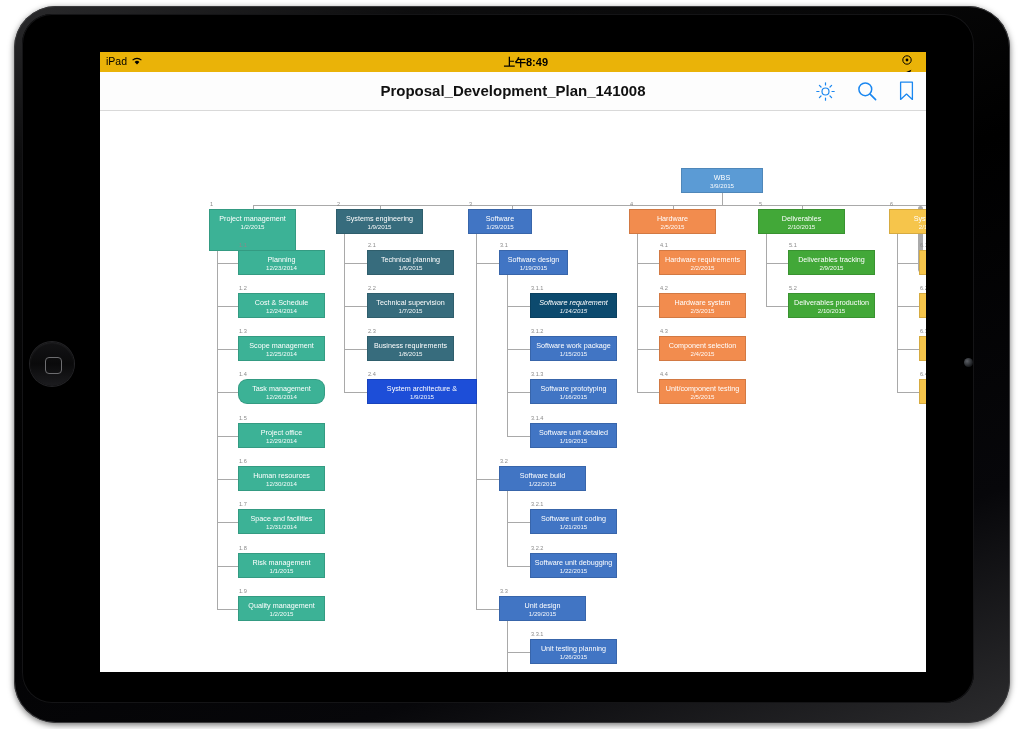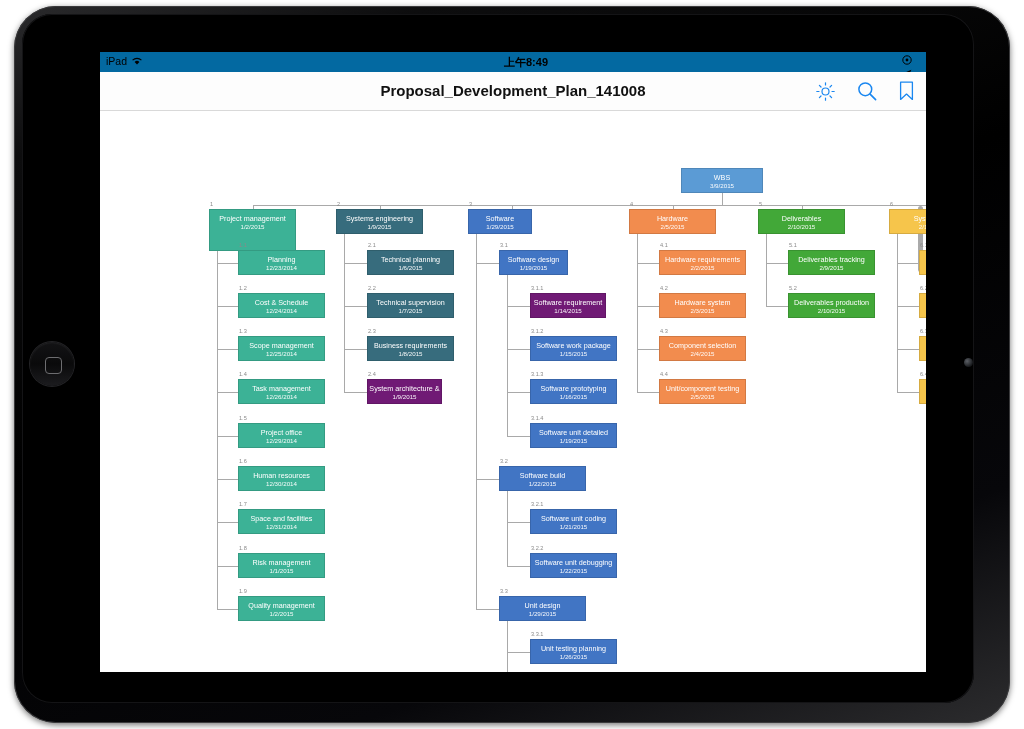--- a/index.html
+++ b/index.html
@@ -17,21 +17,21 @@
          box-shadow:0 0 0 1px #242427,inset 0 1px 2px rgba(255,255,255,.07);}
   .home-sq{position:absolute;left:50%;top:50%;width:15px;height:15px;margin:-7.5px 0 0 -7.5px;
          border:1.6px solid #6d6d70;border-radius:4px;}
   .cam{position:absolute;left:964px;top:358px;width:9px;height:9px;border-radius:50%;
          background:radial-gradient(circle at 35% 35%,#5c6066,#17191c 70%);}
 
   
   #screen{position:absolute;left:100px;top:52px;width:826px;height:620px;background:#fff;overflow:hidden;}
 
   
-  .statusbar{position:absolute;left:0;top:0;width:826px;height:20px;background:#0369a1;
+  .statusbar{position:absolute;left:0;top:0;width:826px;height:20px;background:#eab308;
              font-size:10.5px;color:#000;text-decoration:underline;}
   .sb-left{position:absolute;left:6px;top:3px;display:flex;align-items:center;gap:4px;}
   .sb-center{position:absolute;left:0;top:3px;width:852px;text-align:center;font-weight:bold;font-size:11px;}
   .sb-right{position:absolute;right:6px;top:3px;display:flex;align-items:center;gap:4px;font-size:10px;flex-direction:column;}
   .batt{position:relative;width:22px;height:10px;border:1px solid #5a5a5a;border-radius:2.5px;}
   .batt-fill{position:absolute;left:1px;top:1px;height:6px;width:14px;background:#4cd964;border-radius:1px;}
   .batt-cap{position:absolute;left:23px;top:3px;width:2px;height:4px;background:#5a5a5a;border-radius:0 1px 1px 0;}
 
   
   .navbar{position:absolute;left:0;top:20px;width:826px;height:38px;background:#fdfdfd;
@@ -192,21 +192,21 @@
         <div class="node" style="left: 138px; top: 182px; width: 87px; height: 25px; background: rgb(60, 178, 150);">
           <span class="nm">Cost &amp; Schedule</span>
           <span class="dt">12/24/2014</span>
         </div>
         <div class="idx" style="left: 139px; top: 217px;">1.3</div>
         <div class="node" style="left: 138px; top: 225px; width: 87px; height: 25px; background: rgb(60, 178, 150);">
           <span class="nm">Scope management</span>
           <span class="dt">12/25/2014</span>
         </div>
         <div class="idx" style="left: 139px; top: 260px;">1.4</div>
-        <div class="node" style="left: 138px; top: 268px; width: 87px; height: 25px; background: rgb(60, 178, 150);">
+        <div class="node" style="left: 138px; top: 268px; width: 87px; height: 25px; background: rgb(60, 178, 150); border-radius: 9px;">
           <span class="nm">Task management</span>
           <span class="dt">12/26/2014</span>
         </div>
         <div class="idx" style="left: 139px; top: 304px;">1.5</div>
         <div class="node" style="left: 138px; top: 312px; width: 87px; height: 25px; background: rgb(60, 178, 150);">
           <span class="nm">Project office</span>
           <span class="dt">12/29/2014</span>
         </div>
         <div class="idx" style="left: 139px; top: 347px;">1.6</div>
         <div class="node" style="left: 138px; top: 355px; width: 87px; height: 25px; background: rgb(60, 178, 150);">
@@ -242,36 +242,36 @@
         <div class="node" style="left: 267px; top: 182px; width: 87px; height: 25px; background: rgb(55, 108, 125);">
           <span class="nm">Technical supervision</span>
           <span class="dt">1/7/2015</span>
         </div>
         <div class="idx" style="left: 268px; top: 217px;">2.3</div>
         <div class="node" style="left: 267px; top: 225px; width: 87px; height: 25px; background: rgb(55, 108, 125);">
           <span class="nm">Business requirements</span>
           <span class="dt">1/8/2015</span>
         </div>
         <div class="idx" style="left: 268px; top: 260px;">2.4</div>
-        <div class="node" style="left: 267px; top: 268px; width: 75px; height: 25px; background: #701a75;">
+        <div class="node" style="left: 267px; top: 268px; width: 110px; height: 25px; background: #1d4ed8;">
           <span class="nm">System architecture &amp;</span>
           <span class="dt">1/9/2015</span>
         </div>
         <div class="idx" style="left: 369px; top: 90px;">3</div>
         <div class="node" style="left: 368px; top: 98px; width: 64px; height: 25px; background: rgb(65, 117, 196);">
           <span class="nm">Software</span>
           <span class="dt">1/29/2015</span>
         </div>
         <div class="idx" style="left: 400px; top: 131px;">3.1</div>
         <div class="node" style="left: 399px; top: 139px; width: 69px; height: 25px; background: rgb(65, 117, 196);">
           <span class="nm">Software design</span>
           <span class="dt">1/19/2015</span>
         </div>
         <div class="idx" style="left: 431px; top: 174px;">3.1.1</div>
-        <div class="node" style="left: 430px; top: 182px; width: 76px; height: 25px; background: #701a75;">
+        <div class="node" style="left: 430px; top: 182px; width: 87px; height: 25px; background: #0c4a6e; font-style: italic;">
           <span class="nm">Software requirement</span>
           <span class="dt">1/14/2015</span>
         </div>
         <div class="idx" style="left: 431px; top: 217px;">3.1.2</div>
         <div class="node" style="left: 430px; top: 225px; width: 87px; height: 25px; background: rgb(65, 117, 196);">
           <span class="nm">Software work package</span>
           <span class="dt">1/15/2015</span>
         </div>
         <div class="idx" style="left: 431px; top: 260px;">3.1.3</div>
         <div class="node" style="left: 430px; top: 268px; width: 87px; height: 25px; background: rgb(65, 117, 196);">

